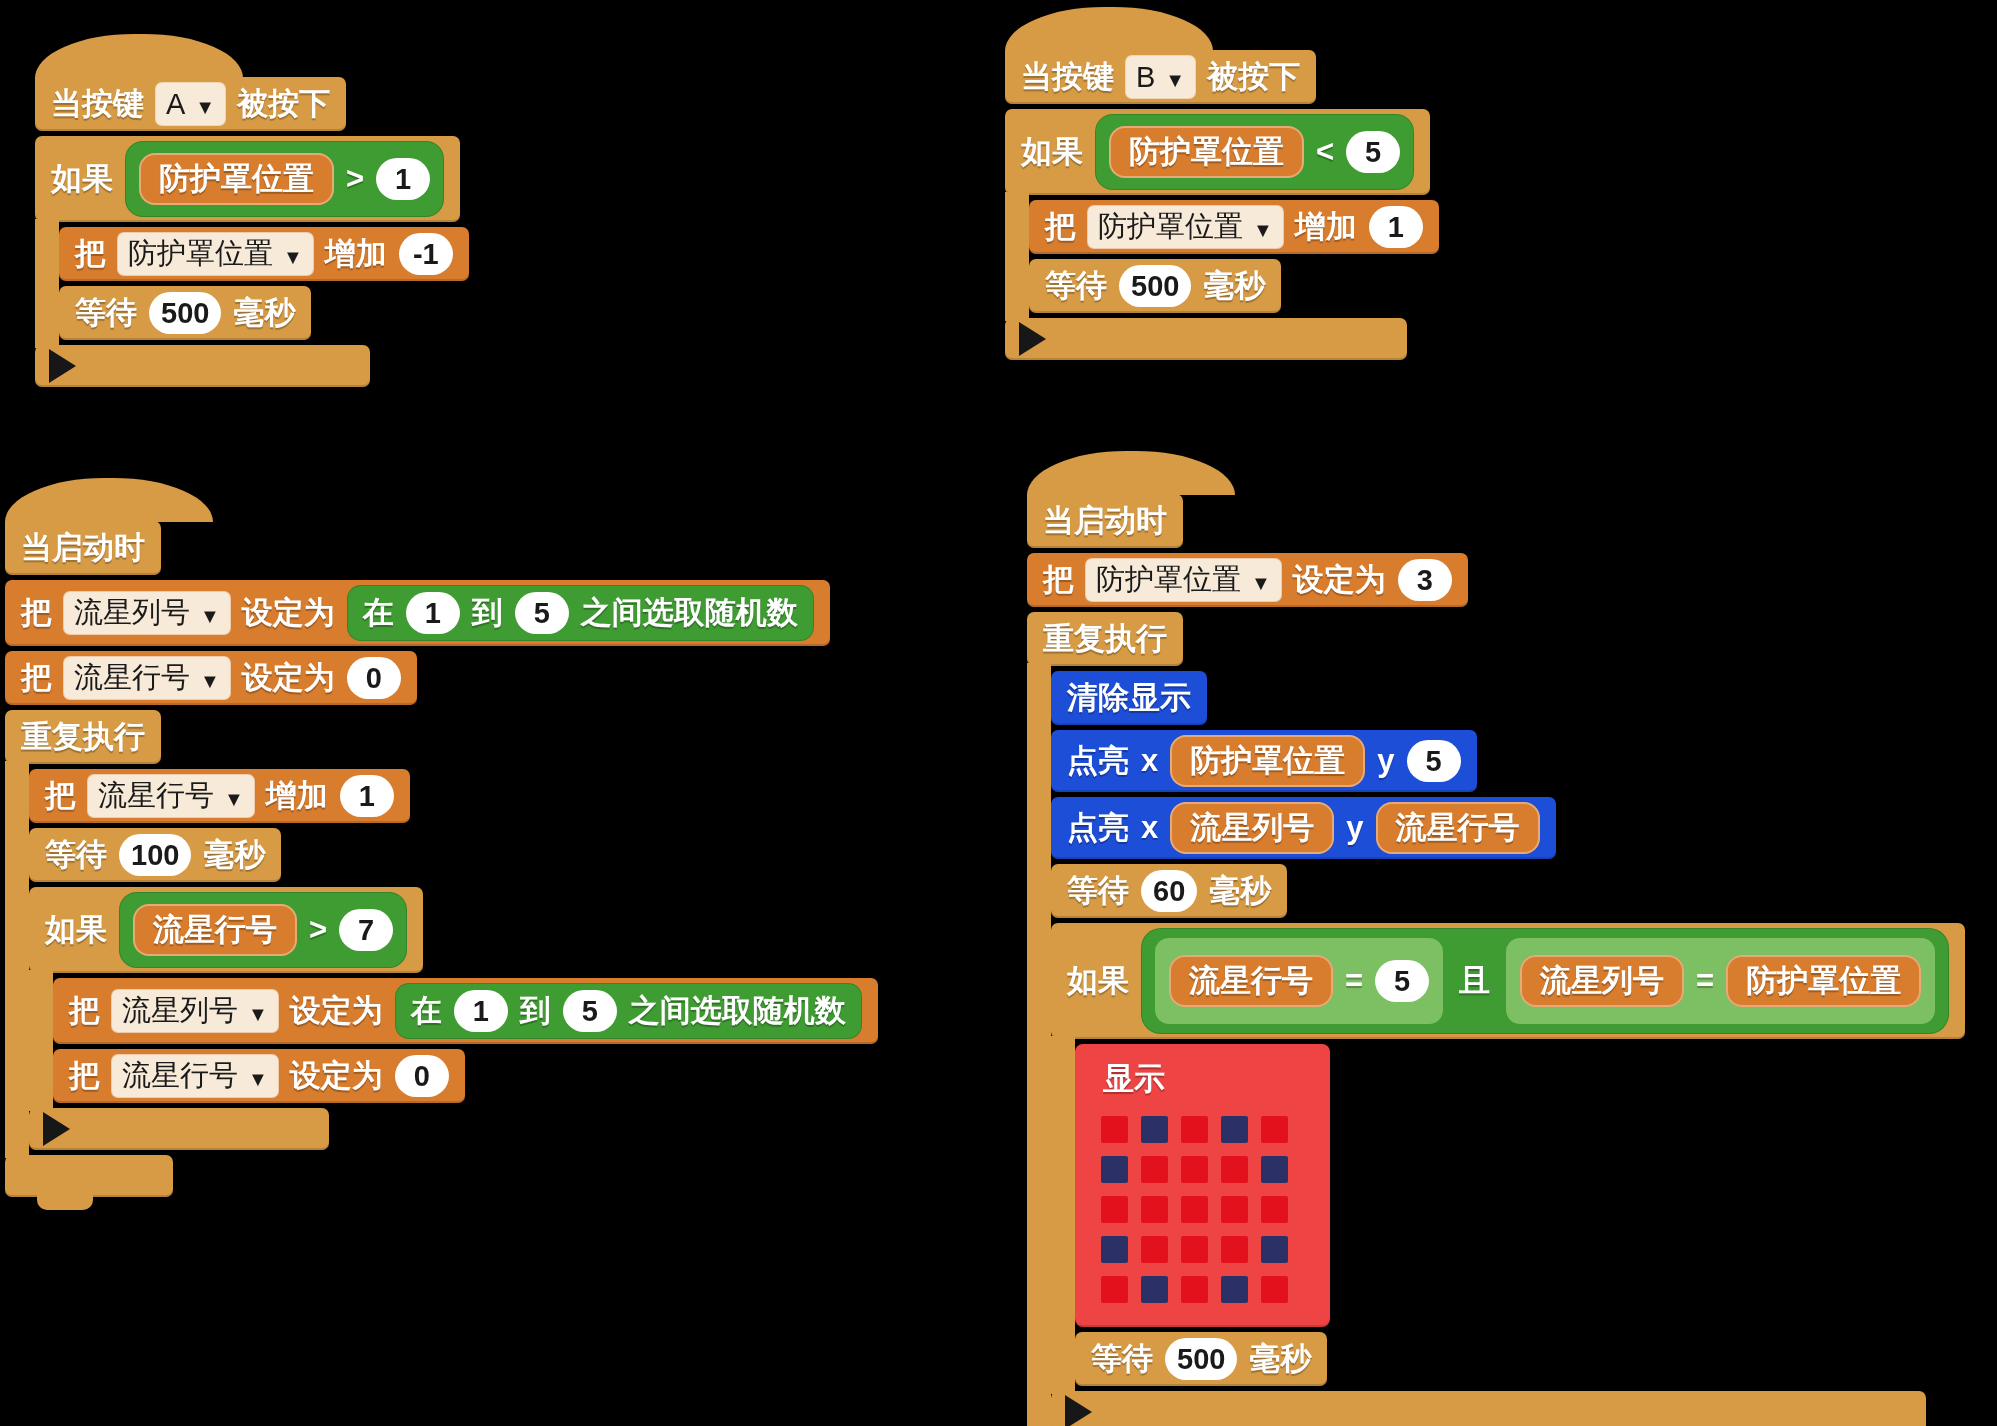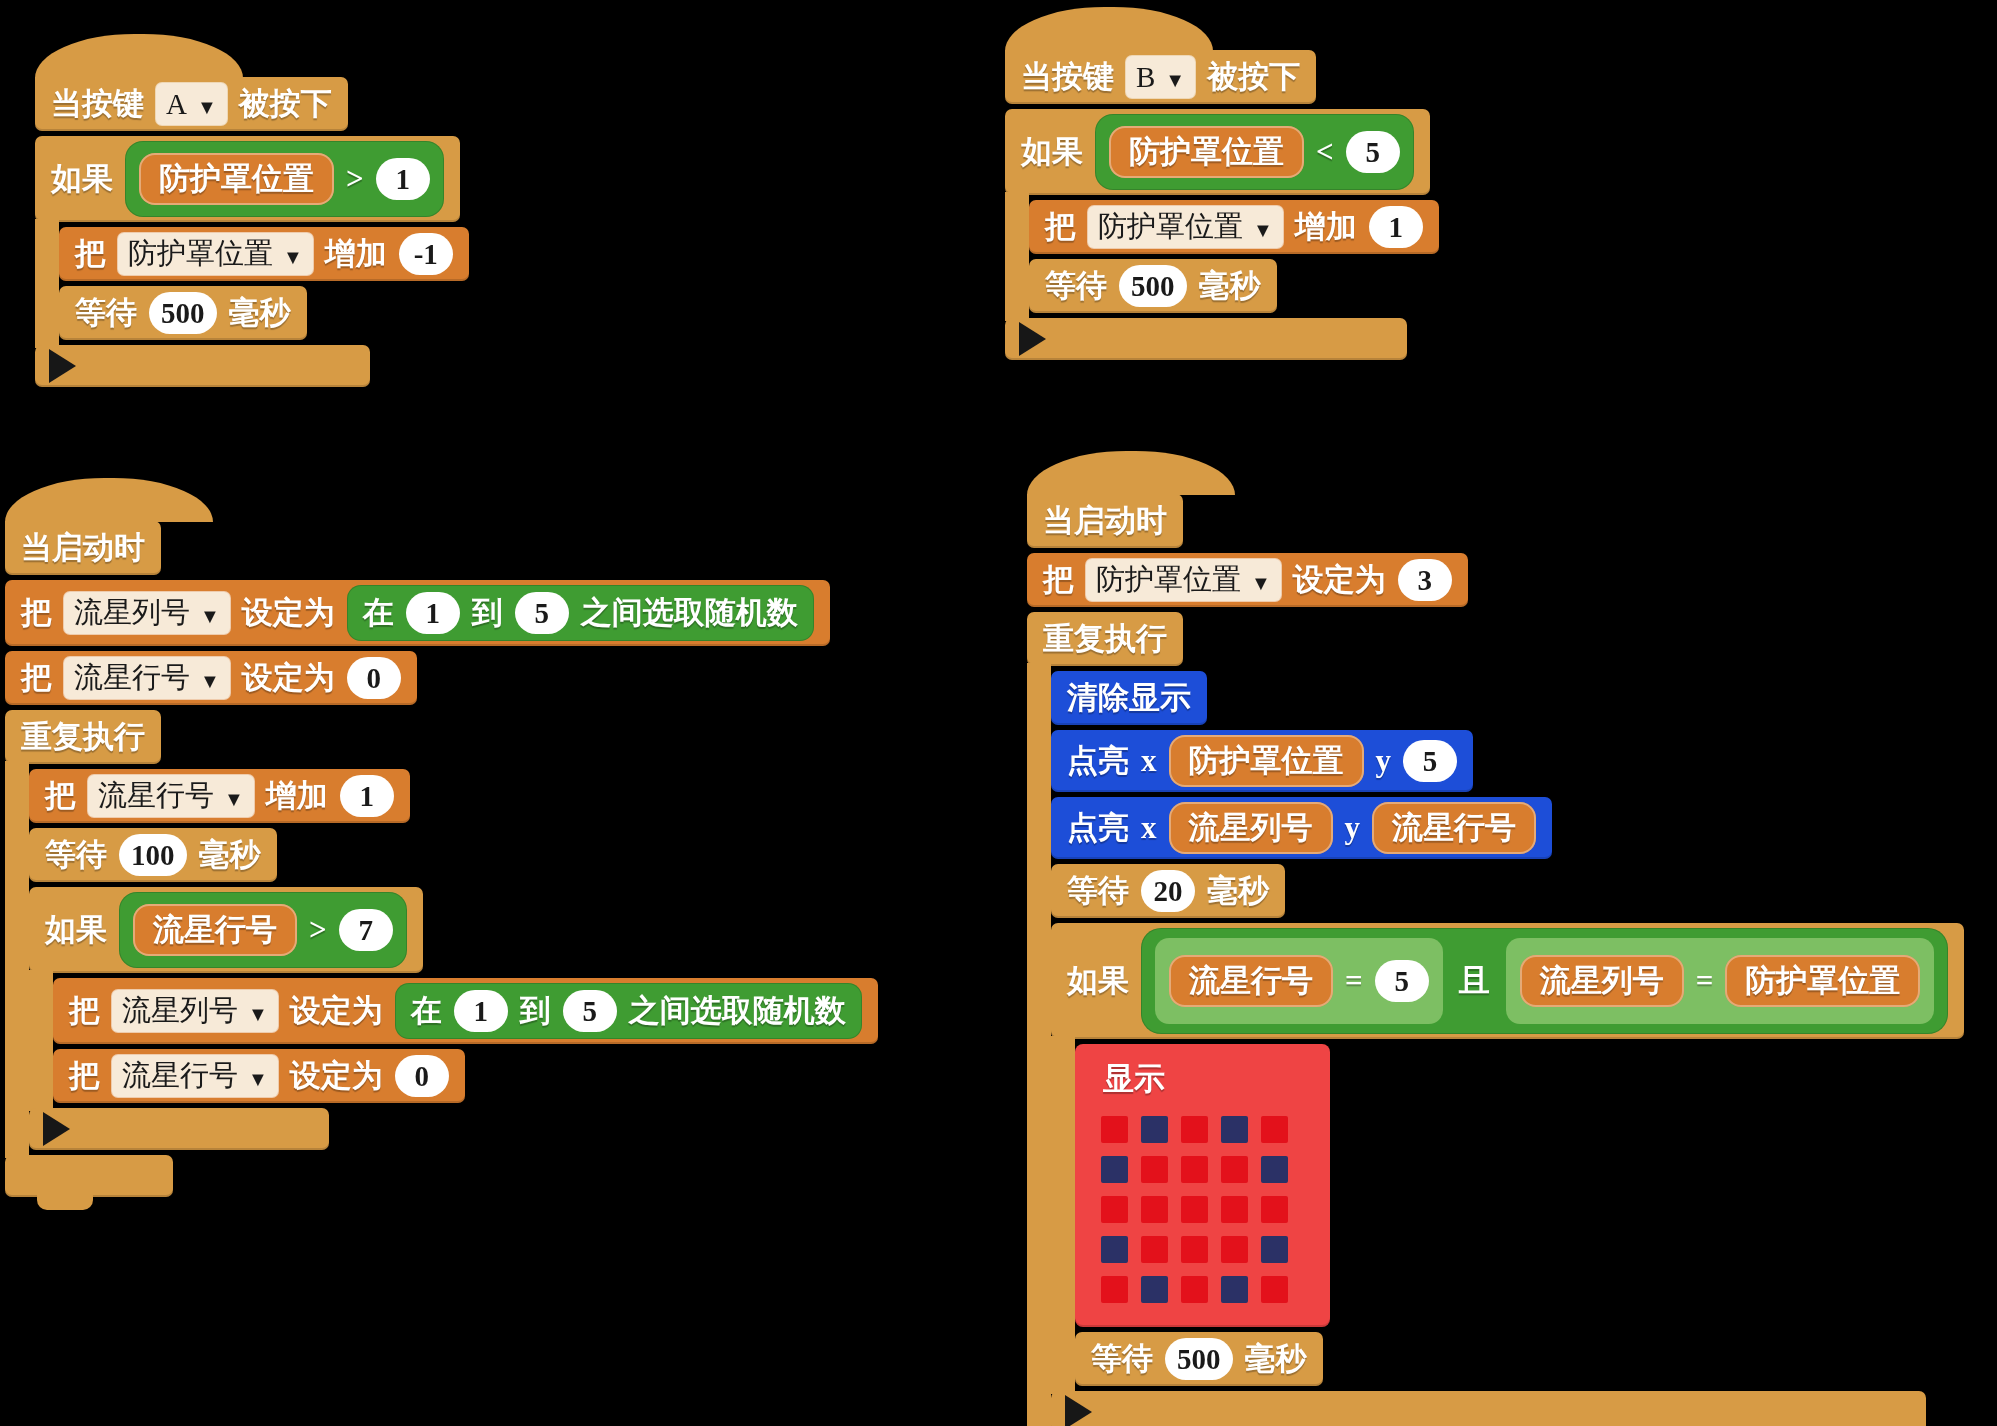--- a/index.html
+++ b/index.html
@@ -1,18 +1,18 @@
 <!DOCTYPE html>
 <html><head>
 <meta charset="utf-8">
 <style>
   html,body { margin:0; padding:0; background:#000; }
   .canvas {
     position:relative; width:1997px; height:1426px; background:#000; overflow:hidden;
-    font-family:Liberation Serif, serif;
+    font-family:Liberation Sans, sans-serif;
   }
   .stack { position:absolute; display:flex; flex-direction:column; align-items:flex-start; }
   #stack-key-a  { left:35px;   top:33px; }
   #stack-key-b  { left:1005px; top:6px; }
   #stack-meteor { left:5px;    top:477px; }
   #stack-shield { left:1027px; top:450px; }
 
   .row {
     display:flex; align-items:center; gap:12px; padding:5px 16px; min-height:54px;
     border-radius:7px; width:max-content; color:#fff; font-size:31px; font-weight:bold;
@@ -319,21 +319,21 @@
           <span class="var">
             <span class="t">流星列号</span>
           </span>
           <span class="t">y</span>
           <span class="var">
             <span class="t">流星行号</span>
           </span>
         </div>
         <div class="row tan">
           <span class="t">等待</span>
-          <span class="pill">20</span>
+          <span class="pill">60</span>
           <span class="t">毫秒</span>
         </div>
         <div class="cblock">
           <div class="row tan">
             <span class="t">如果</span>
             <span class="bool compound">
               <span class="lbool">
                 <span class="var">
                   <span class="t">流星行号</span>
                 </span>

